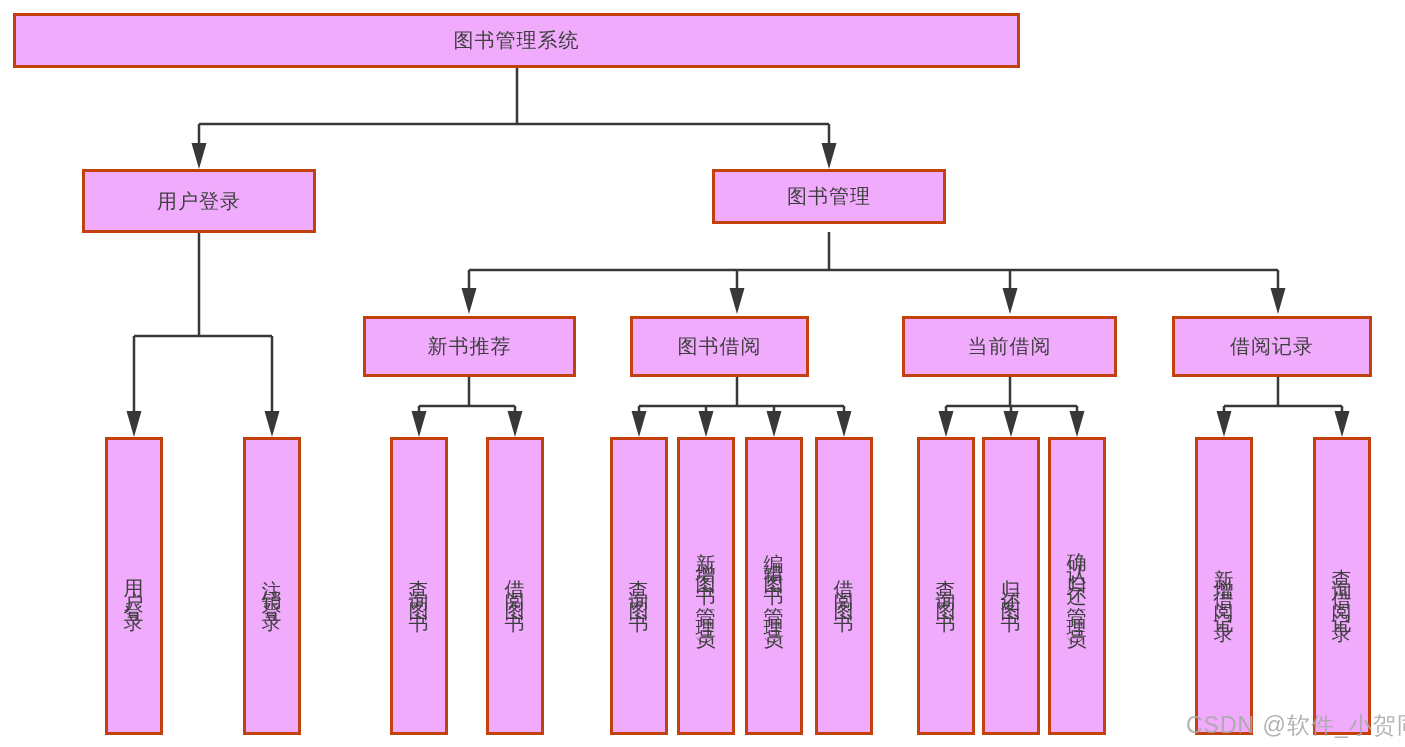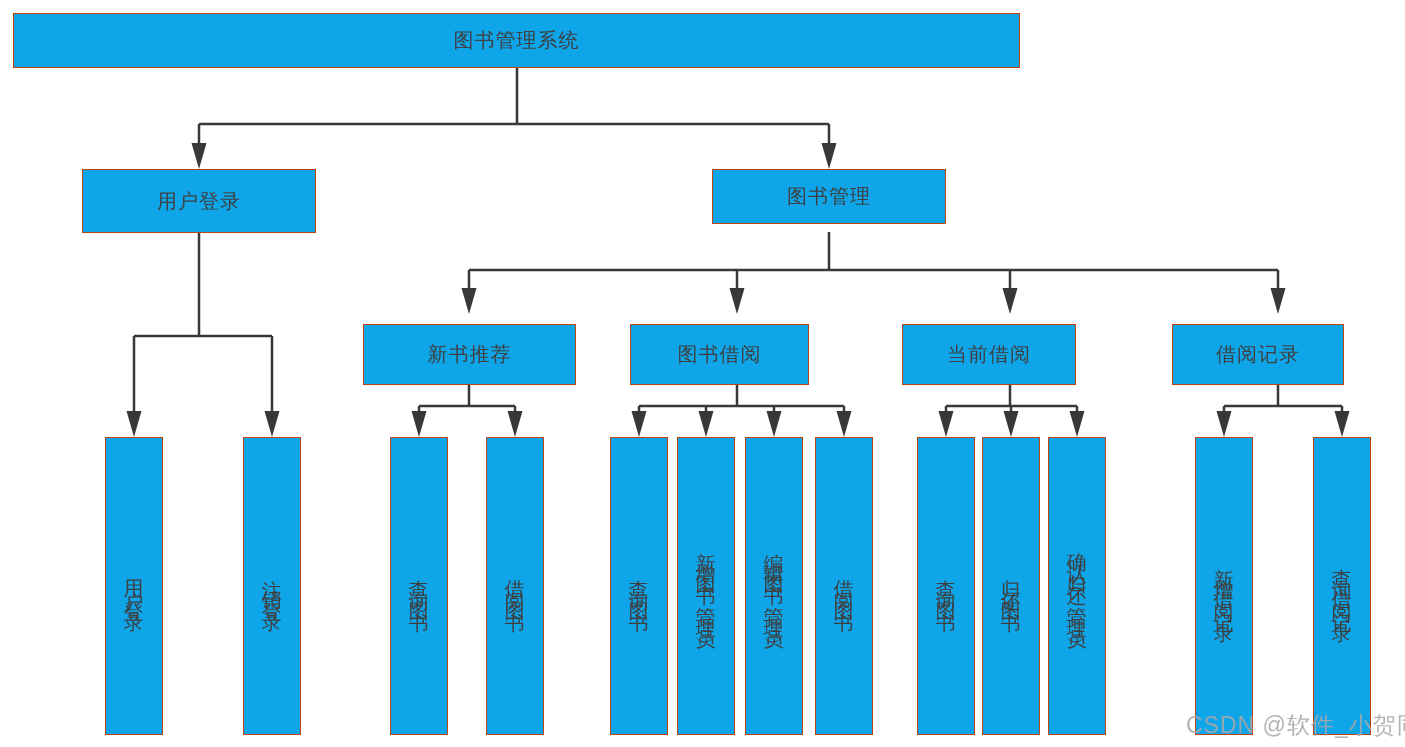--- a/index.html
+++ b/index.html
@@ -13,22 +13,22 @@
   }
   .connectors {
     position: absolute;
     left: 0; top: 0;
     width: 1405px; height: 747px;
     z-index: 1;
   }
   .node {
     position: absolute;
     box-sizing: border-box;
-    border: 1px solid #c2410c;
-    background: #0ea5e9;
+    border: 3px solid #c2410c;
+    background: #f0abfc;
     color: #3f3f3f;
     display: grid;
     place-items: center;
     z-index: 2;
     font-size: 20px;
     letter-spacing: 1px;
   }
   .hbox {  }
   .vbox > span {
     writing-mode: vertical-rl;
@@ -37,25 +37,25 @@
     font-size: 20px;
     line-height: 1.1;
     white-space: nowrap;
   }
   
   .n-root   { left: 13px;   top: 13px;  width: 1007px; height: 55px; }
   
   .n-login  { left: 82px;   top: 169px; width: 234px;  height: 64px; }
   .n-mgmt   { left: 712px;  top: 169px; width: 234px;  height: 55px; }
   
-  .n-l2     { top: 324px; height: 61px; }
+  .n-l2     { top: 316px; height: 61px; }
   .n-rec    { left: 363px;  width: 213px; }
   .n-bor    { left: 630px;  width: 179px; }
-  .n-cur    { left: 902px;  width: 174px; }
-  .n-hist   { left: 1172px; width: 172px; }
+  .n-cur    { left: 902px;  width: 215px; }
+  .n-hist   { left: 1172px; width: 200px; }
   
   .n-l3     { top: 437px; height: 298px; width: 58px; }
   .p-a { left: 105px; }  .p-b { left: 243px; }
   .p-c { left: 390px; }  .p-d { left: 486px; }
   .p-e { left: 610px; }  .p-f { left: 677px; }
   .p-g { left: 745px; }  .p-h { left: 815px; }
   .p-i { left: 917px; }  .p-j { left: 982px; }
   .p-k { left: 1048px; } .p-l { left: 1195px; }
   .p-m { left: 1313px; }
   .watermark {

